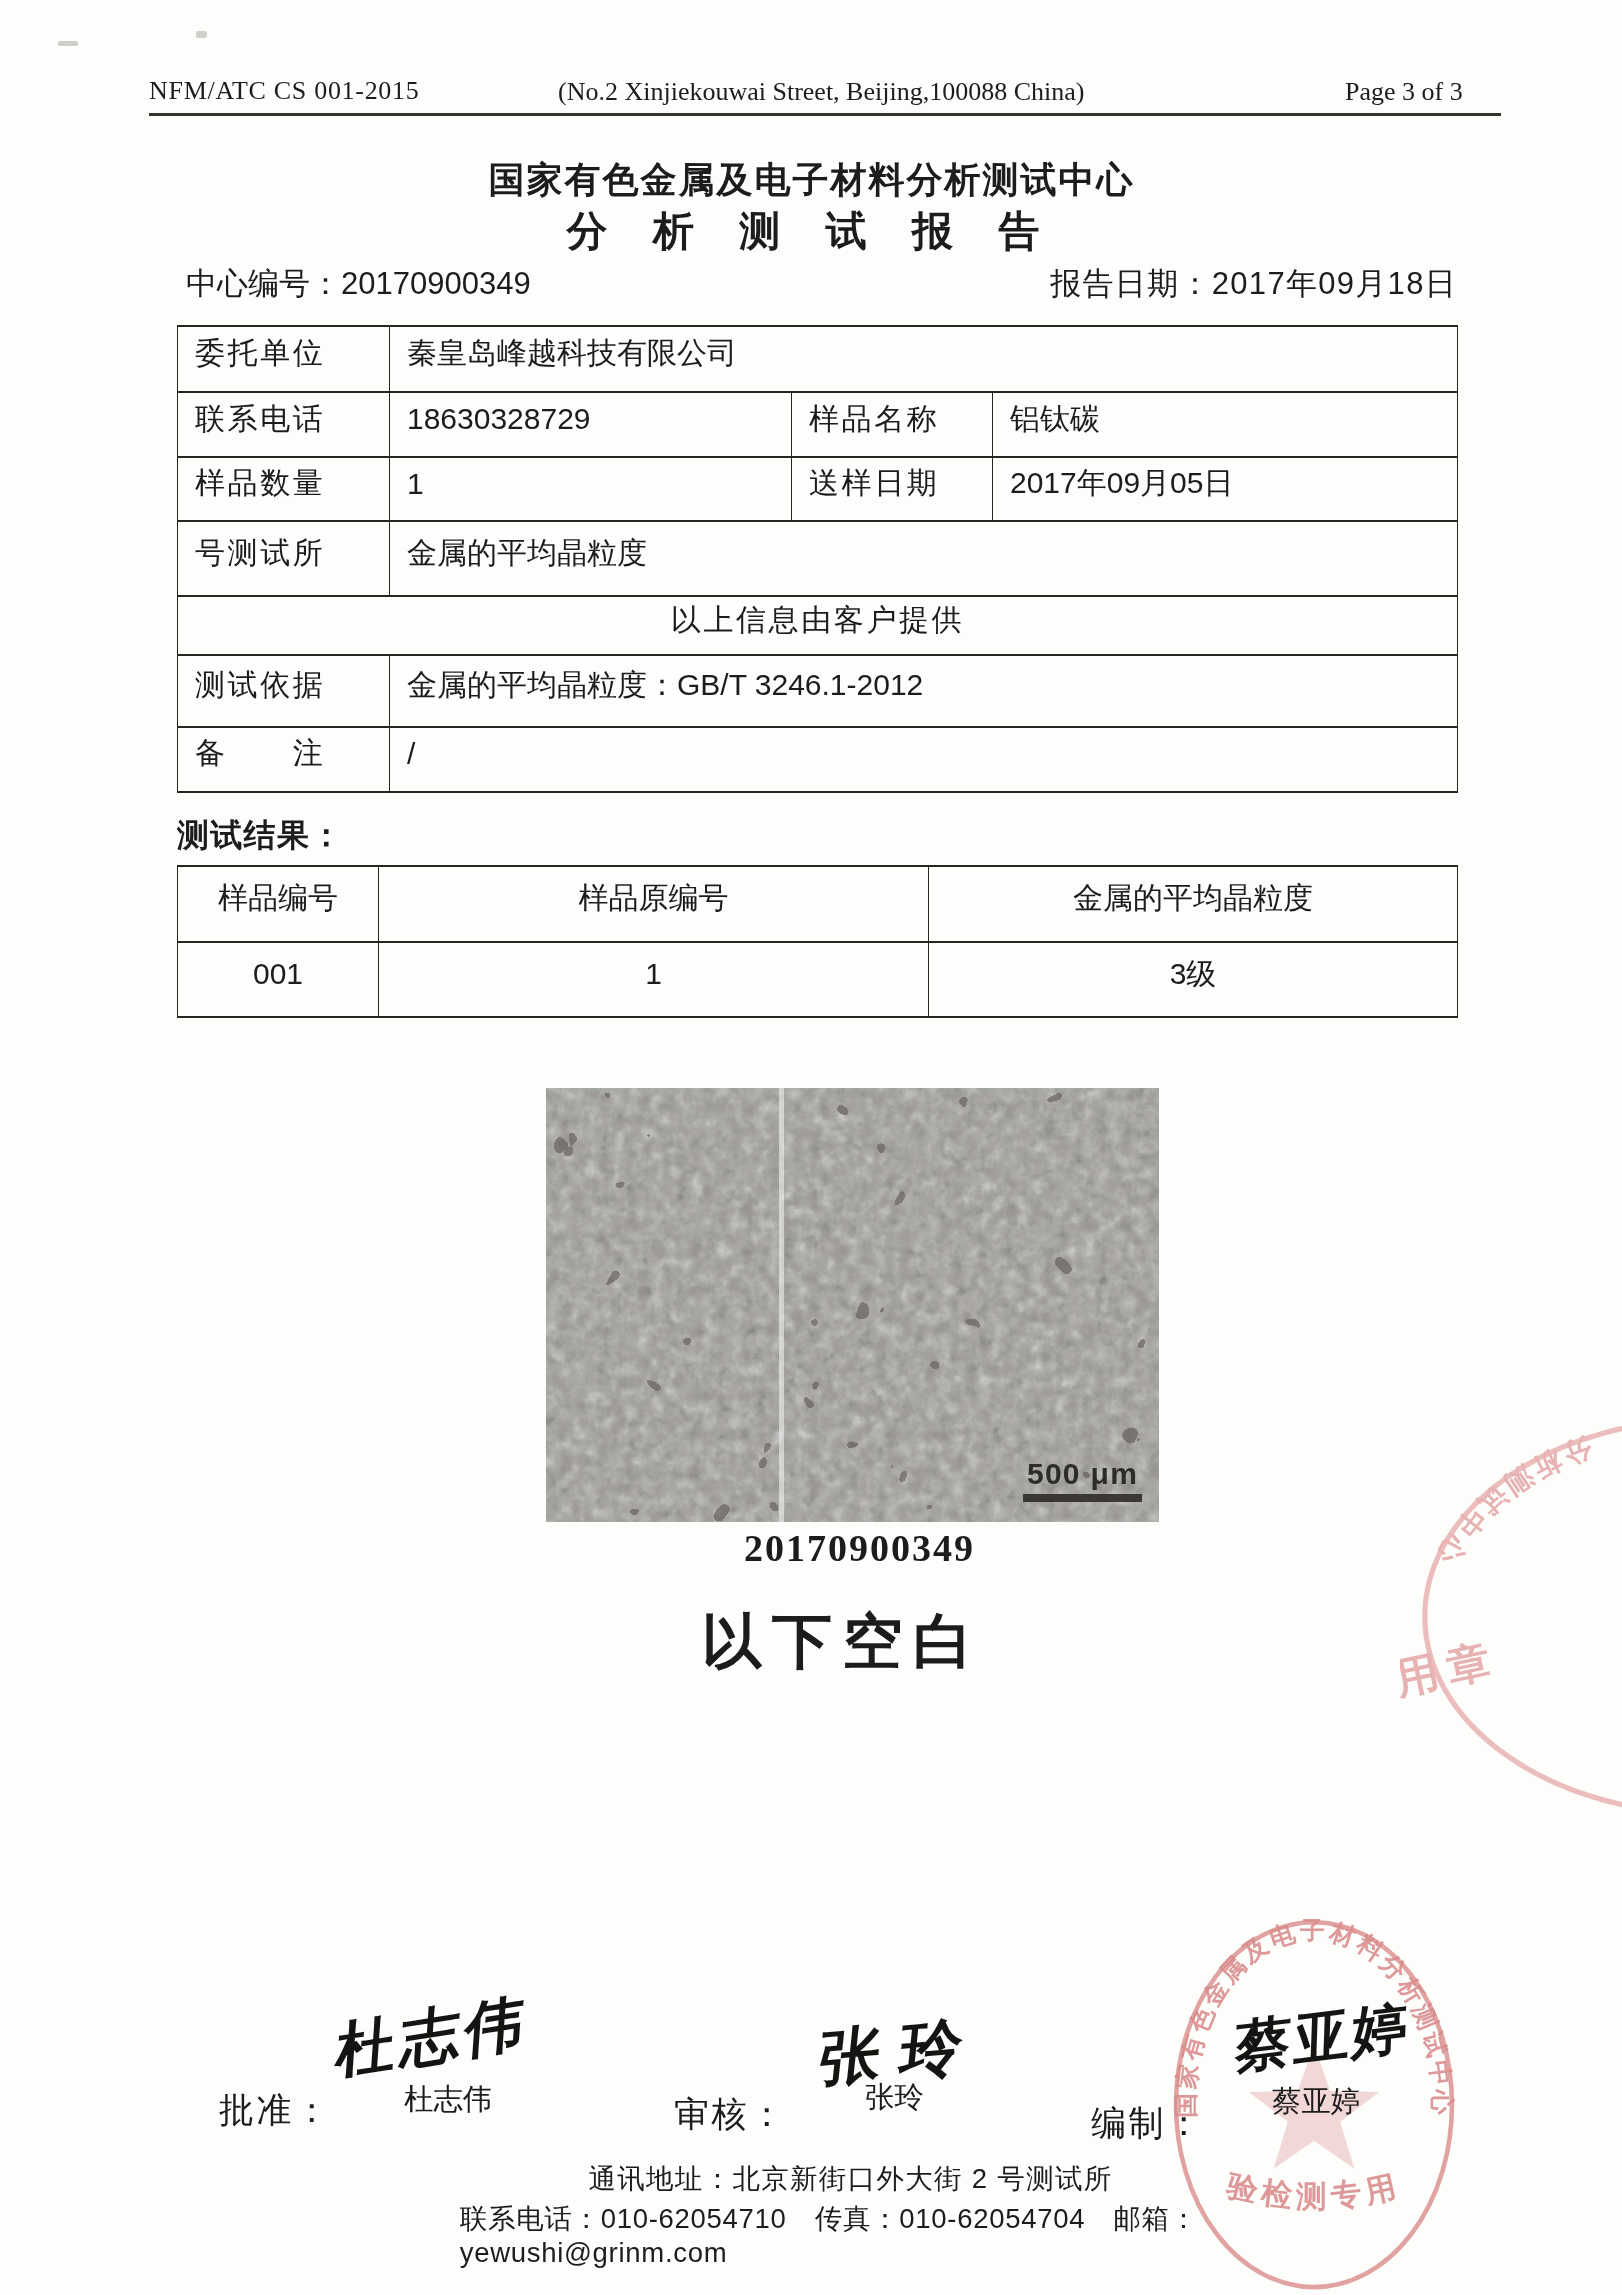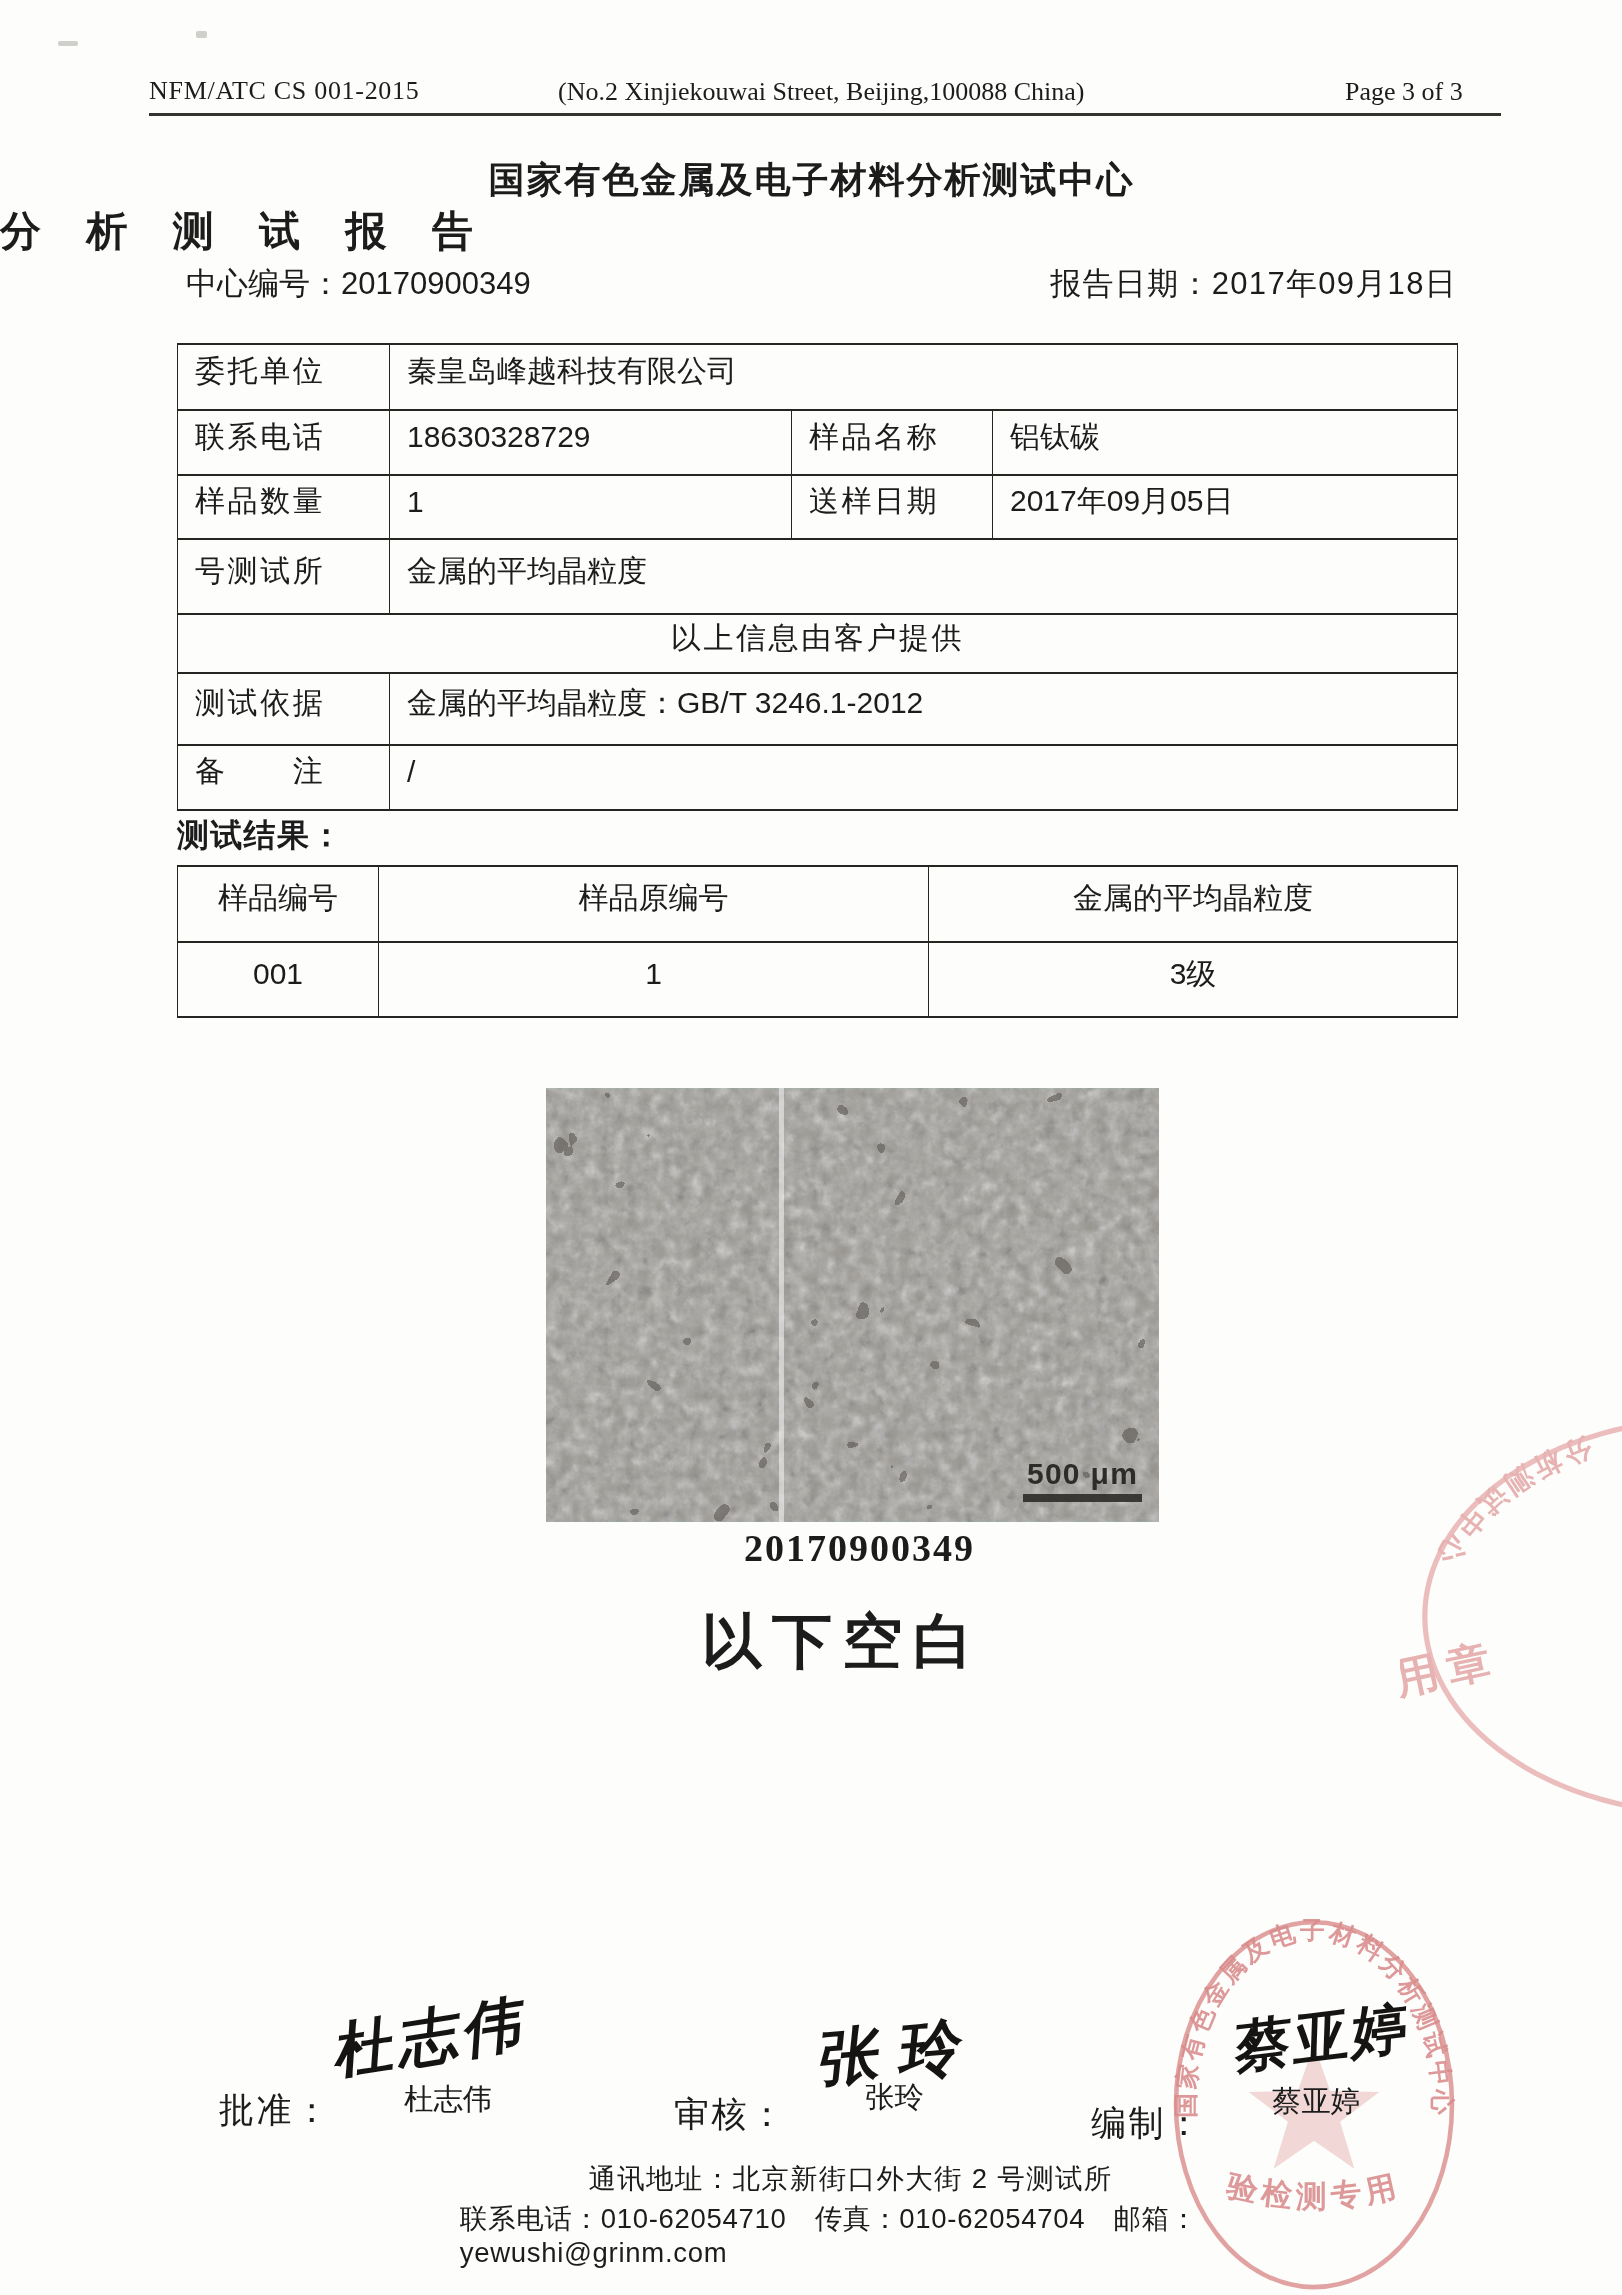--- a/index.html
+++ b/index.html
@@ -11,30 +11,30 @@
   .serif{font-family:"Liberation Serif",serif;}
 
   
   .hdr-code{left:149px;top:76px;font-size:26px;letter-spacing:0.7px;}
   .hdr-addr{left:558px;top:77px;font-size:26px;}
   .hdr-page{left:1345px;top:77px;font-size:26px;}
   .hdr-rule{left:149px;top:113px;width:1352px;height:3.3px;background:#35332f;}
 
   
   .org-title{left:0;right:0;top:156px;text-align:center;font-size:36px;font-weight:bold;letter-spacing:2px;}
-  .report-title{left:0;right:0;top:204px;text-align:left;font-size:41px;font-weight:bold;letter-spacing:17px;}
+  .report-title{left:0;right:0;top:204px;text-align:center;font-size:41px;font-weight:bold;letter-spacing:17px;}
   .meta-no{left:186px;top:263px;font-size:31px;}
   .meta-date{right:166px;top:263px;font-size:31px;letter-spacing:1.3px;}
 
   
   table{border-collapse:collapse;table-layout:fixed;}
   td{border-style:solid;border-color:#262522;border-top-width:2.6px;border-bottom-width:2.6px;
      border-left-width:1.3px;border-right-width:1.3px;
      font-size:30px;vertical-align:middle;padding:2.6px 17px 13px 17px;overflow:hidden;}
-  .info-table{left:177px;top:325px;width:1280px;margin-top:18px;}
+  .info-table{left:177px;top:325px;width:1280px;}
   .lbl{letter-spacing:2.6px;}
   .note-cell{text-align:center;letter-spacing:2.6px;}
   .res-heading{left:177px;top:814px;font-size:32px;font-weight:bold;letter-spacing:1.3px;}
   .results-table{left:177px;top:865px;width:1280px;}
   .results-table td{text-align:center;}
 
   
   .micro{left:546px;top:1088px;width:613px;height:434px;background:#5eead4;}
   .micro svg{display:block;}
   .micro-band{left:38%;top:0;width:4.6px;height:100%;background:rgba(255,255,255,0.5);}

